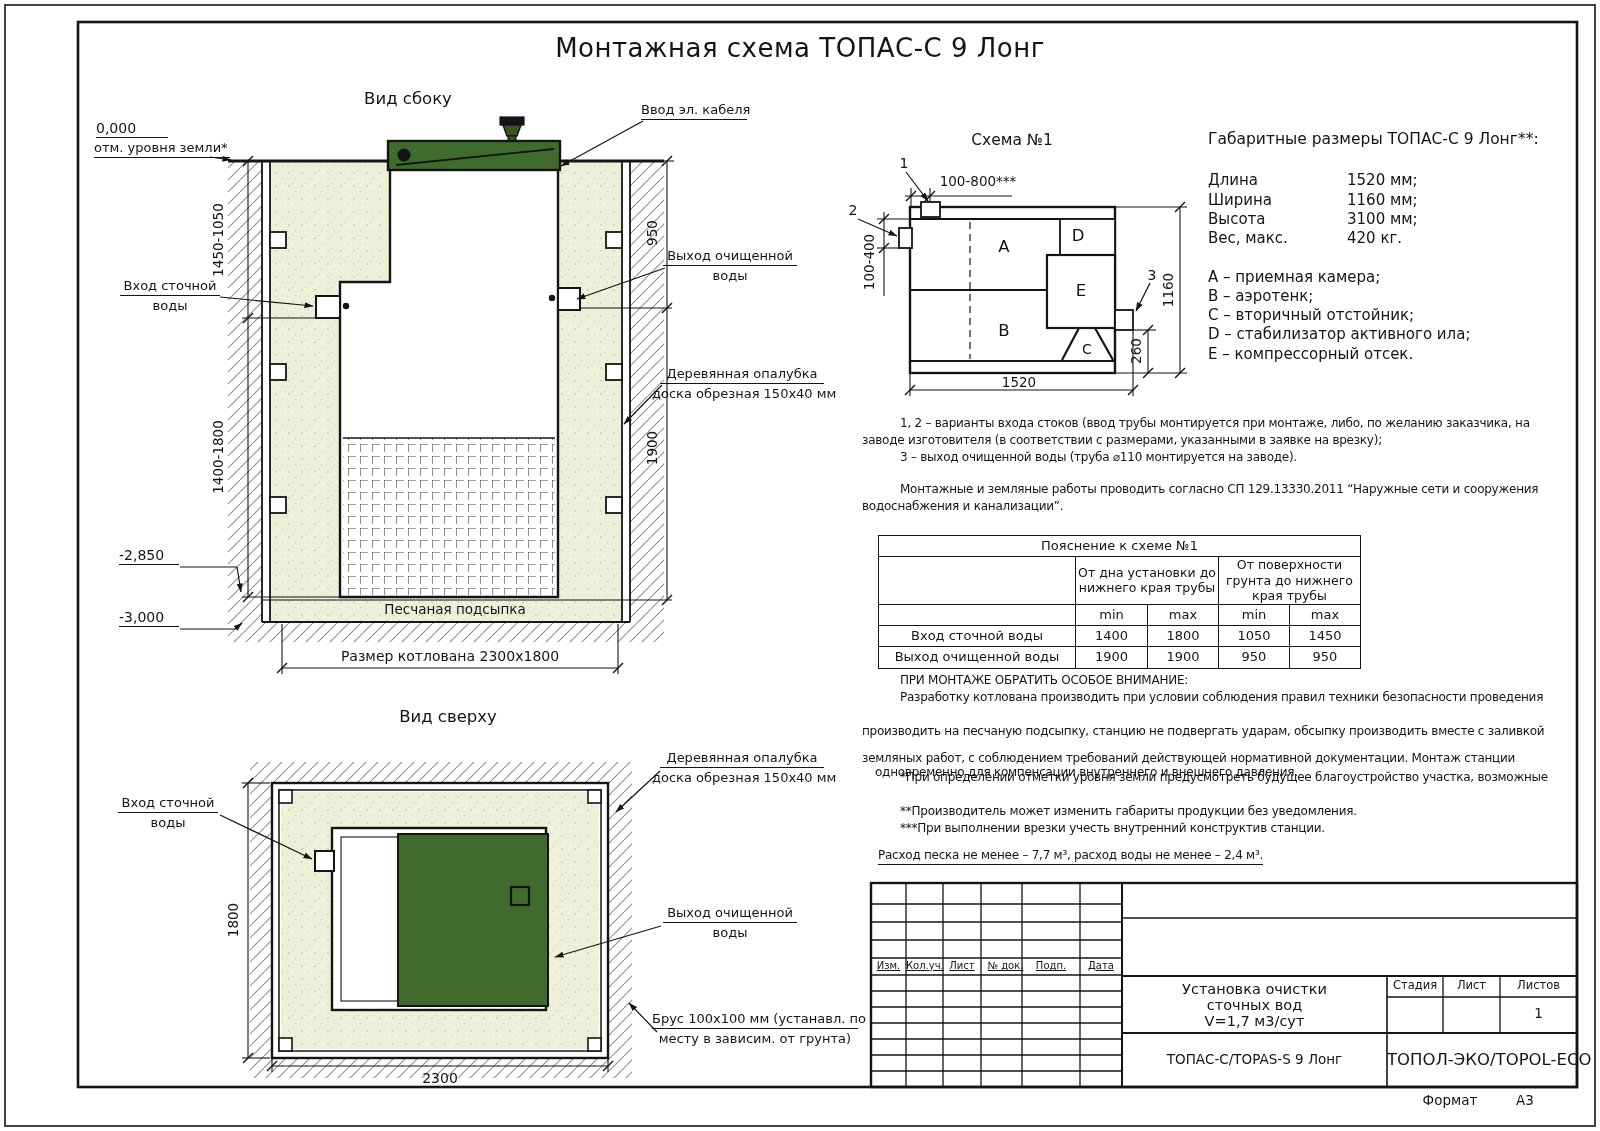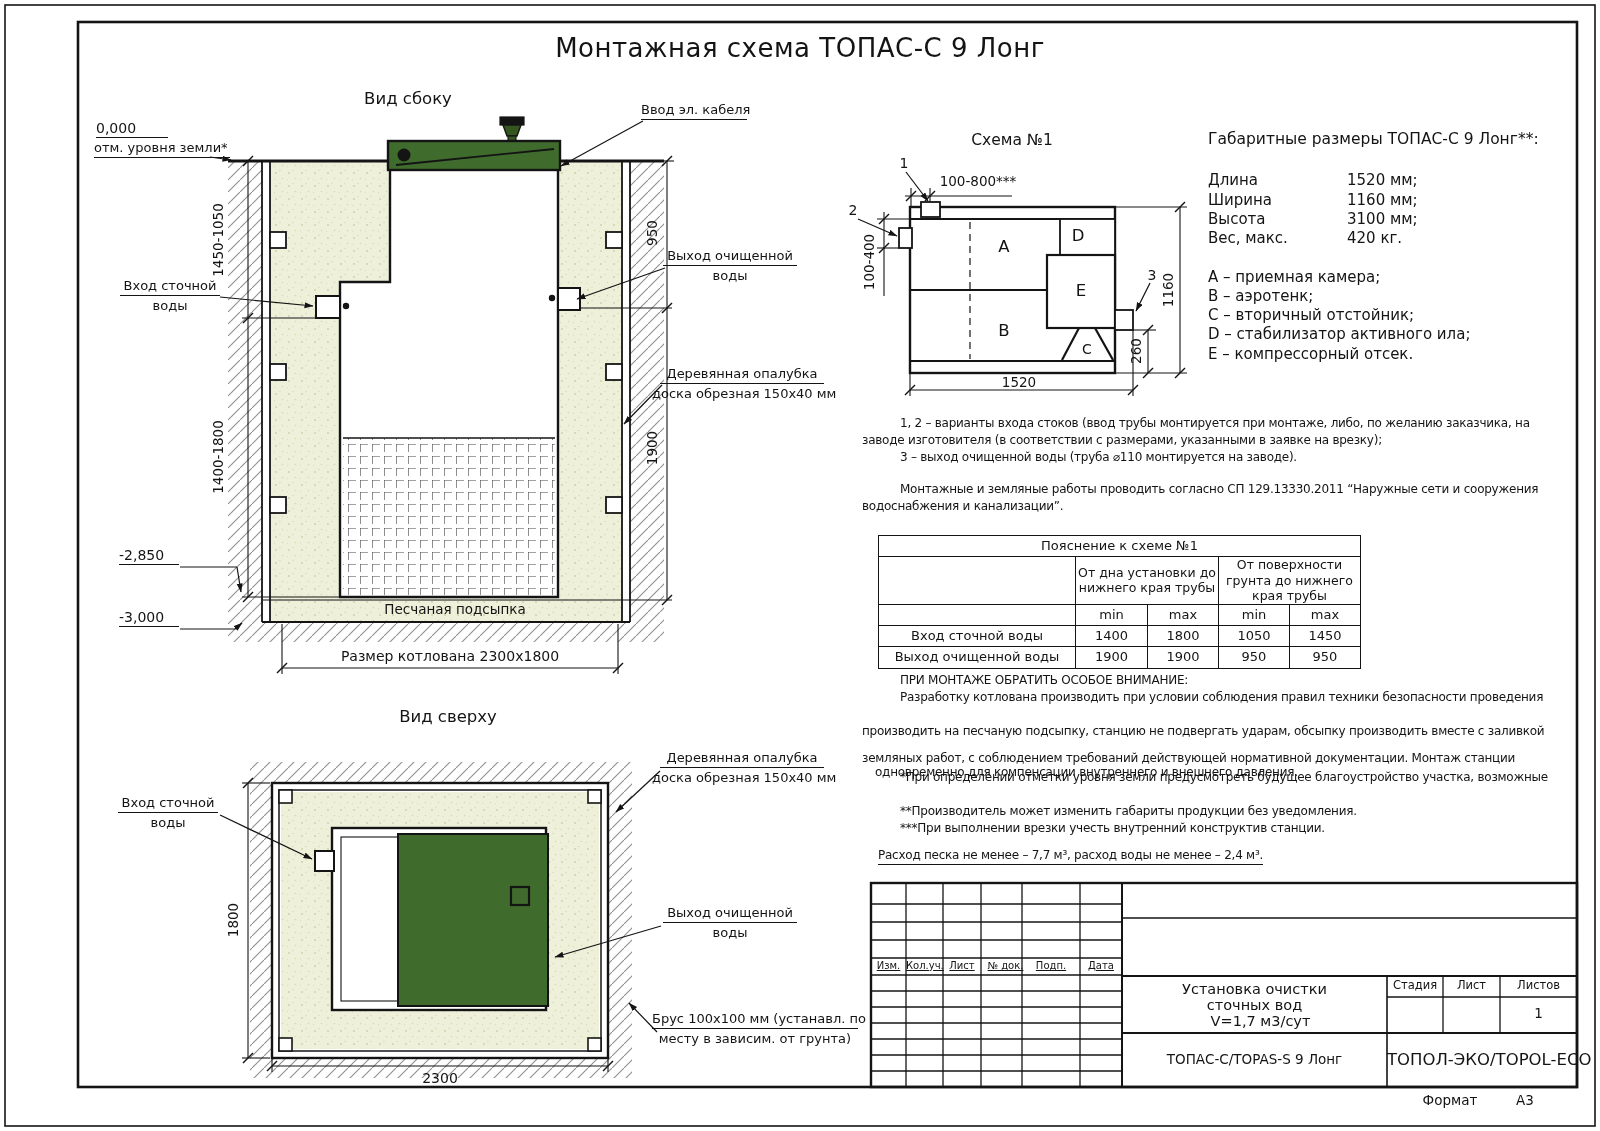--- a/index.html
+++ b/index.html
@@ -386,21 +386,21 @@
 <div class="t fs132 ul" style="left:878px;top:849px;">Расход песка не менее – 7,7 м³, расход воды не менее – 2,4 м³.</div>
 
 <div class="t fs10 ctr" style="left:871px;top:960px;width:35px;">Изм.</div>
 <div class="t fs10 ctr" style="left:906px;top:960px;width:37px;">Кол.уч.</div>
 <div class="t fs10 ctr" style="left:943px;top:960px;width:38px;">Лист</div>
 <div class="t fs10 ctr" style="left:981px;top:960px;width:49px;">№ док.</div>
 <div class="t fs10 ctr" style="left:1022px;top:960px;width:58px;">Подп.</div>
 <div class="t fs10 ctr" style="left:1080px;top:960px;width:42px;">Дата</div>
 <div class="t fs145 ctr" style="left:1122px;top:981px;width:265px;">Установка очистки</div>
 <div class="t fs145 ctr" style="left:1122px;top:997px;width:265px;">сточных вод</div>
-<div class="t fs145 ctr" style="left:1122px;top:1013px;width:265px;padding-left:6px;">V=1,7 м3/сут</div>
+<div class="t fs145 ctr" style="left:1122px;top:1013px;width:265px;">V=1,7 м3/сут</div>
 <div class="t fs135 ctr" style="left:1122px;top:1052px;width:265px;">ТОПАС-С/TOPAS-S 9 Лонг</div>
 <div class="t fs115 ctr" style="left:1387px;top:979px;width:56px;">Стадия</div>
 <div class="t fs115 ctr" style="left:1443px;top:979px;width:57px;">Лист</div>
 <div class="t fs115 ctr" style="left:1500px;top:979px;width:77px;">Листов</div>
 <div class="t fs135 ctr" style="left:1500px;top:1006px;width:77px;">1</div>
 <div class="t ctr" style="left:1387px;top:1051px;width:190px;font-size:16.5px;">ТОПОЛ-ЭКО/TOPOL-ECO</div>
 <div class="t fs135 ctr" style="left:1400px;top:1093px;width:100px;">Формат</div>
 <div class="t fs135 ctr" style="left:1495px;top:1093px;width:60px;">А3</div>
 
 </div>

